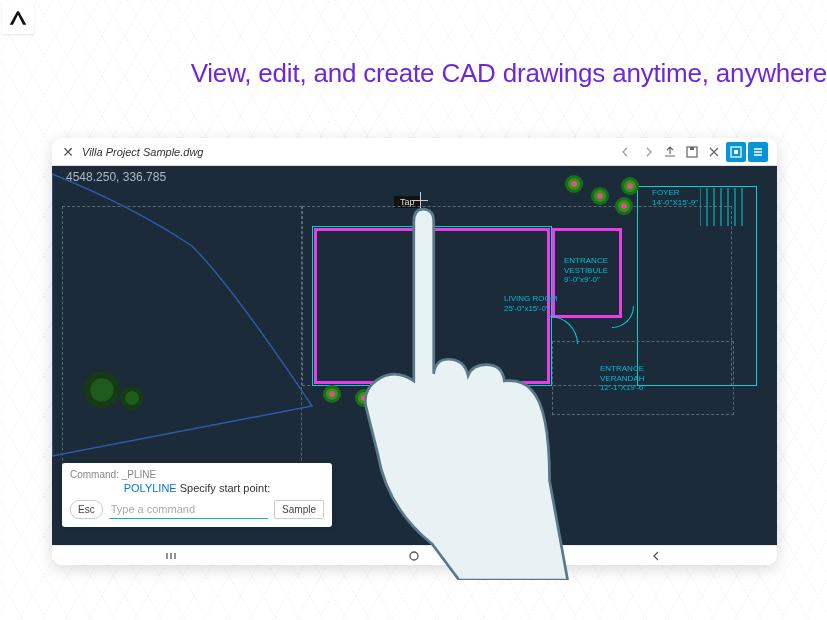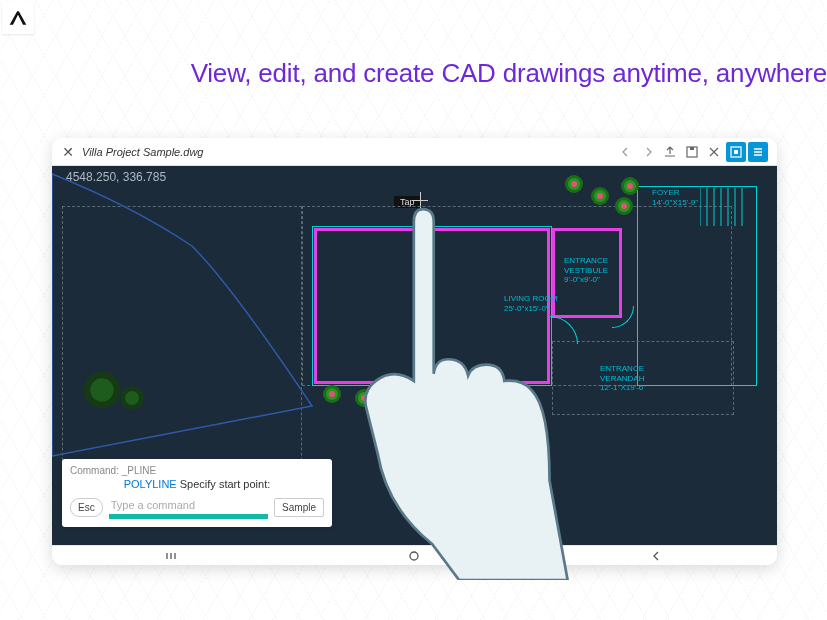--- a/index.html
+++ b/index.html
@@ -191,21 +191,21 @@
       background: #fff;
       font-size: 10px;
       padding: 3px 7px;
       border-radius: 9px;
       color: #444;
       cursor: pointer;
     }
     .cmd-input {
       flex: 1;
       border: none;
-      border-bottom: 5px solid #14b8a6;
+      border-bottom: 1px solid #14b8a6;
       font-size: 11px;
       padding: 3px 2px;
       outline: none;
       color: #333;
     }
     .cmd-input::placeholder { color: #aaa; }
     .enter-btn {
       border: 1px solid #ccc;
       background: #fff;
       font-size: 10px;

